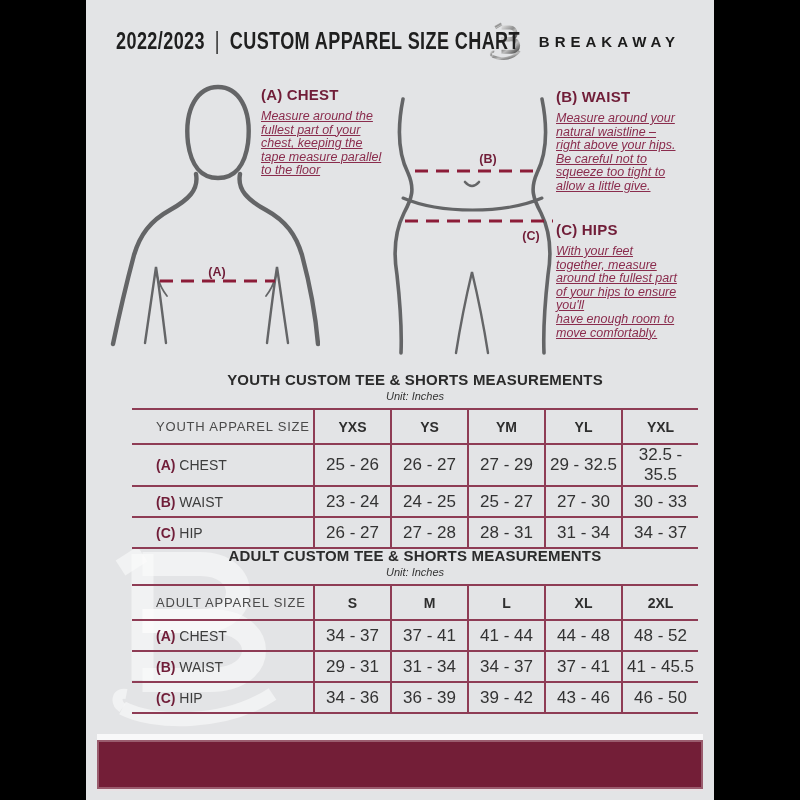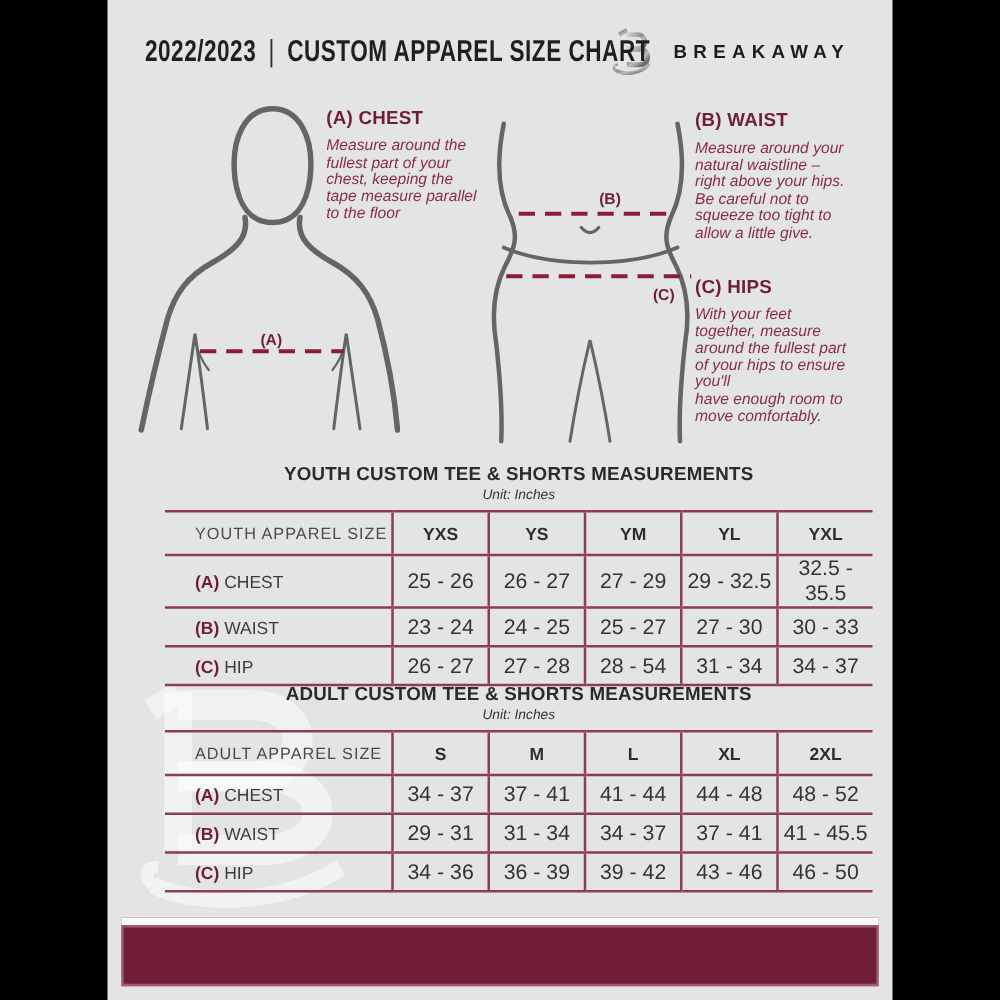--- a/index.html
+++ b/index.html
@@ -24,21 +24,21 @@
 
   
   .fig{position:absolute;}
   .fig-upper{left:24px;top:80px;width:210px;height:282px;}
   .fig-lower{left:304px;top:96px;width:165px;height:260px;}
   .instr{position:absolute;width:152px;}
   .instr-chest{left:175px;top:86px;width:142px;}
   .instr-waist{left:470px;top:88px;}
   .instr-hips{left:470px;top:221px;}
   .instr h3{margin:0 0 7px 0;font-size:15px;font-weight:bold;color:var(--accent);letter-spacing:.2px;}
-  .instr p{margin:0;font-size:12.5px;line-height:13.6px;font-style:italic;color:#8a2c4d;white-space:pre-line;}
+  .instr p{margin:0;font-size:12.5px;line-height:13.6px;font-style:italic;color:#8a2c4d;white-space:pre-line;text-decoration:underline;}
 
   svg text.marker{font-family:"Liberation Sans",sans-serif;font-size:12.5px;font-weight:bold;fill:var(--accent);text-anchor:middle;}
   .outline{fill:none;stroke:var(--figure);stroke-linecap:round;}
   .dashline{fill:none;stroke:var(--dash);stroke-width:3.2;stroke-dasharray:13 8;}
 
   
   .measure-section{position:absolute;left:12px;width:634px;}
   .section-youth{top:371px;}
   .section-adult{top:547px;}
   .tbl-title{text-align:center;font-size:15px;font-weight:bold;color:#2b2b2b;letter-spacing:.2px;line-height:17px;}
@@ -189,21 +189,21 @@
             <td class="col-size">23 - 24</td>
             <td class="col-size">24 - 25</td>
             <td class="col-size">25 - 27</td>
             <td class="col-size">27 - 30</td>
             <td class="col-size">30 - 33</td>
           </tr>
           <tr>
             <td class="col-label"><span class="key">(C)</span> HIP</td>
             <td class="col-size">26 - 27</td>
             <td class="col-size">27 - 28</td>
-            <td class="col-size">28 - 54</td>
+            <td class="col-size">28 - 31</td>
             <td class="col-size">31 - 34</td>
             <td class="col-size">34 - 37</td>
           </tr>
         </tbody>
       </table>
   </div>
 
   <div class="measure-section section-adult">
     <div class="tbl-title">ADULT CUSTOM TEE &amp; SHORTS MEASUREMENTS</div>
     <div class="tbl-unit">Unit: Inches</div>

